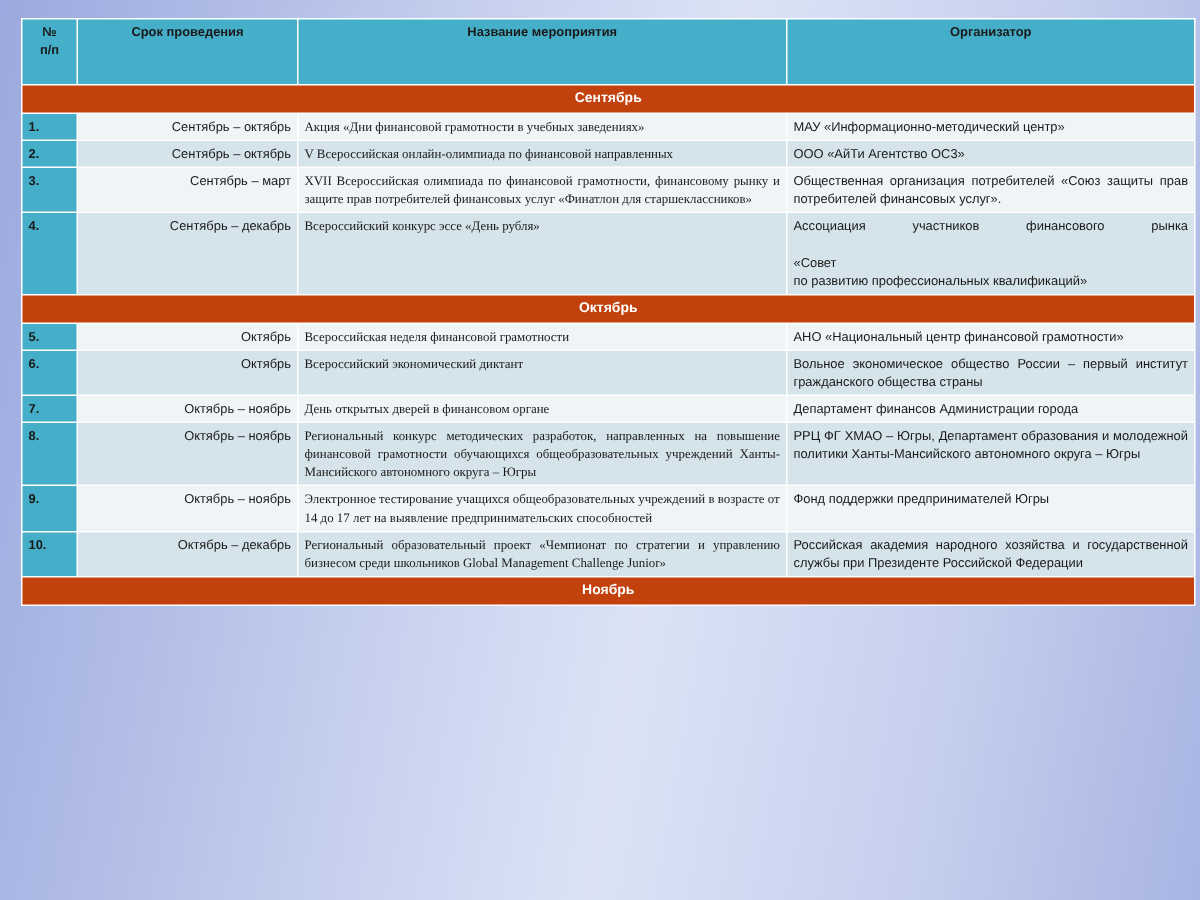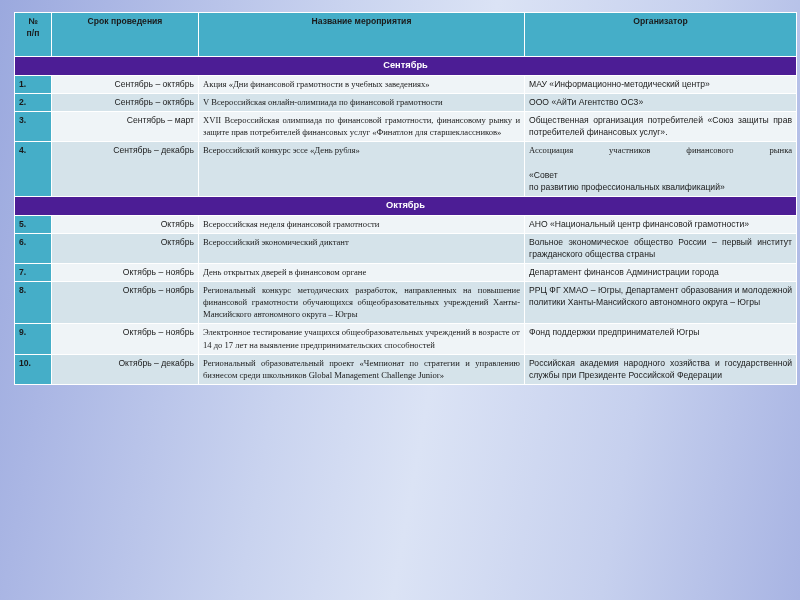--- a/index.html
+++ b/index.html
@@ -56,21 +56,21 @@
     text-align: center;
     vertical-align: middle;
     font-size: 9.3px;
     line-height: 12.5px;
     height: 38px;
     padding: 3px 4px;
   }
 
   
   tr.month-row td {
-    background: #4c1d95;
+    background: #c2410c;
     color: #ffffff;
     font-weight: bold;
     text-align: center;
     vertical-align: middle;
     font-size: 9.3px;
     height: 15px;
     padding: 1px 4px 2px 4px;
   }
 
   
@@ -103,21 +103,20 @@
 
   tr.shade-b td.term,
   tr.shade-b td.event,
   tr.shade-b td.org { background: #d5e3ea; }
 
   
   .jline {
     display: block;
     text-align: justify;
     text-justify: inter-word;
-    font-family: Liberation Serif, serif;
   }
   .jline::after {
     content: "";
     display: inline-block;
     width: 100%;
   }
   .center-line {
     display: block;
     text-align: left;
   }
@@ -156,21 +155,21 @@
       <tr class="shade-a">
         <td class="num">1.</td>
         <td class="term">Сентябрь – октябрь</td>
         <td class="event left-align">Акция «Дни финансовой грамотности в учебных заведениях»</td>
         <td class="org left-align">МАУ «Информационно-методический центр»</td>
       </tr>
 
       <tr class="shade-b">
         <td class="num">2.</td>
         <td class="term">Сентябрь – октябрь</td>
-        <td class="event">V Всероссийская онлайн-олимпиада по финансовой грамотности</td>
+        <td class="event">V Всероссийская онлайн-олимпиада по финансовой направленных</td>
         <td class="org left-align">ООО «АйТи Агентство ОС3»</td>
       </tr>
 
       <tr class="shade-a">
         <td class="num">3.</td>
         <td class="term">Сентябрь – март</td>
         <td class="event">XVII Всероссийская олимпиада по финансовой грамотности, финансовому рынку и защите прав потребителей финансовых услуг «Финатлон для старшеклассников»</td>
         <td class="org">Общественная организация потребителей «Союз защиты прав потребителей финансовых услуг».</td>
       </tr>
 
@@ -224,18 +223,21 @@
         <td class="org left-align">Фонд поддержки предпринимателей Югры</td>
       </tr>
 
       <tr class="shade-b">
         <td class="num">10.</td>
         <td class="term">Октябрь – декабрь</td>
         <td class="event">Региональный образовательный проект «Чемпионат по стратегии и управлению бизнесом среди школьников Global Management Challenge Junior»</td>
         <td class="org">Российская академия народного хозяйства и государственной службы при Президенте Российской Федерации</td>
       </tr>
 
+      <tr class="month-row">
+        <td colspan="4">Ноябрь</td>
+      </tr>
 
 
     </tbody>
   </table>
 
 </div>
 
 </body></html>

